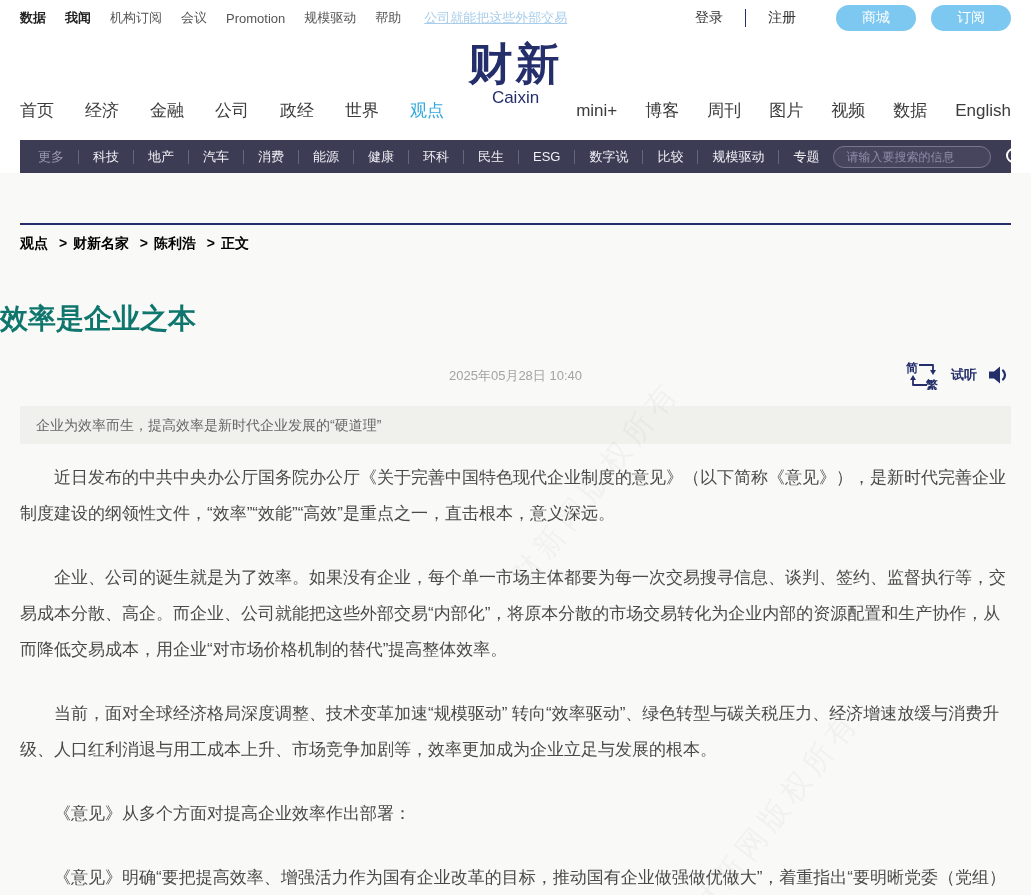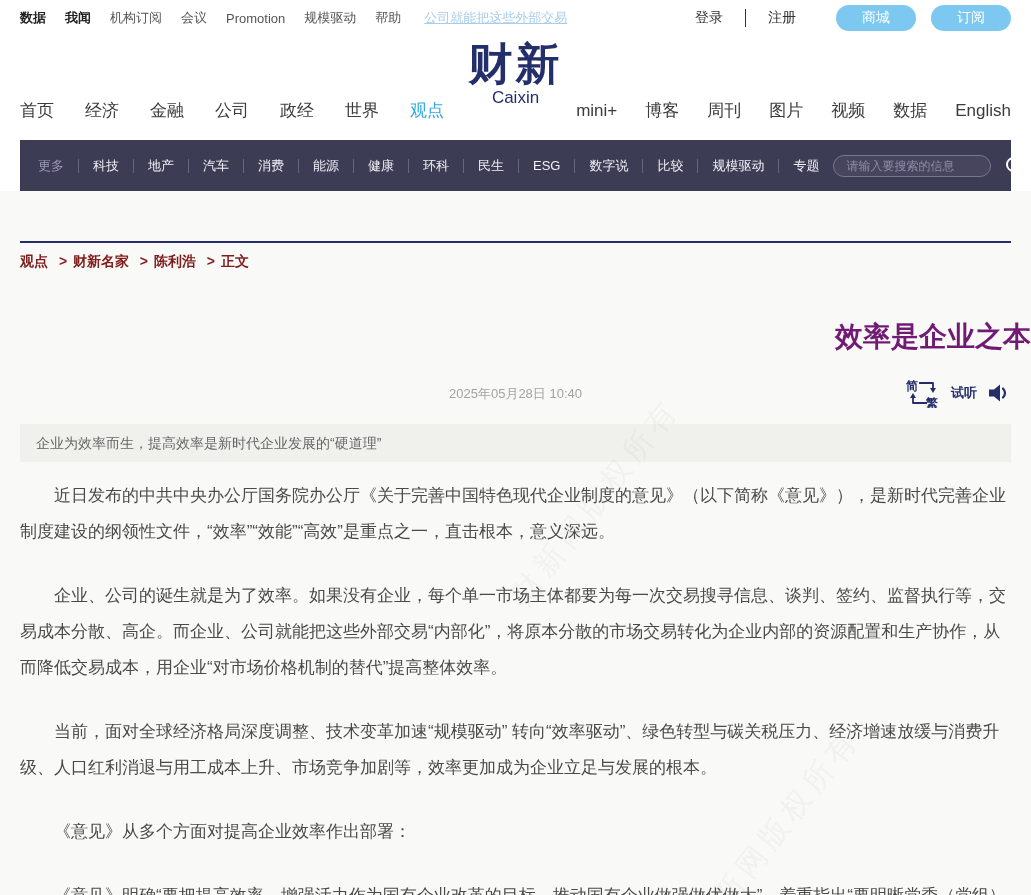--- a/index.html
+++ b/index.html
@@ -25,41 +25,41 @@
   .mn-left, .mn-right { display:flex; align-items:center; padding-bottom:18px; }
   .mn-left { gap:31px; }
   .mn-right { gap:28px; margin-left:auto; }
   .mn-item { font-size:17px; font-weight:normal; color:#3c3c3c; cursor:pointer; white-space:nowrap; }
   .mn-item.active { color:#2ea7dc; }
   .logo { position:absolute; left:50%; top:4px; transform:translateX(-50%); text-align:center; cursor:pointer; }
   .logo-cn { font-size:44px; font-weight:800; color:#232e6b; letter-spacing:3px; line-height:48px; }
   .logo-en { font-size:17px; color:#232e6b; margin-top:0; }
 
   
-  .subnav { margin:0 20px; height:51px; background:#3d3c55; display:flex; align-items:center;
+  .subnav { margin:0 20px; height:33px; background:#3d3c55; display:flex; align-items:center;
             padding:0 10px 0 4px; }
   .sn-item { font-size:13px; color:#f0f0f5; padding:0 14px; height:14px; display:flex;
              align-items:center; cursor:pointer; border-left:1px solid rgba(255,255,255,0.22); white-space:nowrap; }
   .sn-item.first { border-left:none; }
   .sn-more { color:#9b99b4; }
   .sn-search { margin-left:auto; display:flex; align-items:center; }
   .sn-input { width:158px; height:22px; border-radius:11px; border:1px solid #77768e;
               background:rgba(255,255,255,0.05); color:#c9c8d8; padding:0 12px; font-size:12px;
               outline:none; font-family:inherit; }
   .sn-input::placeholder { color:#8d8ba6; }
   .sn-mag { margin-left:13px; cursor:pointer; display:flex; align-items:center; }
 
   
   .content { background:#f9f9f7; height:722px; position:relative; }
   .rule { margin:0 20px; border-top:2px solid #232e6b; position:relative; top:50px; }
-  .breadcrumb { padding:60px 20px 0; font-size:14px; font-weight:bold; color:#7f1d1d; }
+  .breadcrumb { padding:60px 20px 0; font-size:14px; font-weight:bold; color:#000000; }
   .bc-seg { cursor:pointer; }
   .bc-sep { margin:0 2px 0 7px; }
 
-  .title { text-align:right; margin-top:47px; font-size:28px; font-weight:bold; color:#701a75; }
+  .title { text-align:left; margin-top:47px; font-size:28px; font-weight:bold; color:#0f766e; }
   .meta { position:relative; margin-top:24px; height:28px; }
   .date { text-align:center; font-size:13px; color:#a3a3a3; line-height:28px; }
   .tools { position:absolute; right:20px; top:-2px; display:flex; align-items:center; gap:10px;
            color:#232e6b; }
   .tool-listen { font-size:13px; font-weight:bold; color:#232e6b; cursor:pointer; }
   .tool-svg { cursor:pointer; display:block; }
 
   .summary { margin:16px 20px 0; background:#f0f0ec; padding:10px 16px; font-size:14px;
              color:#666; line-height:18px; }
 

